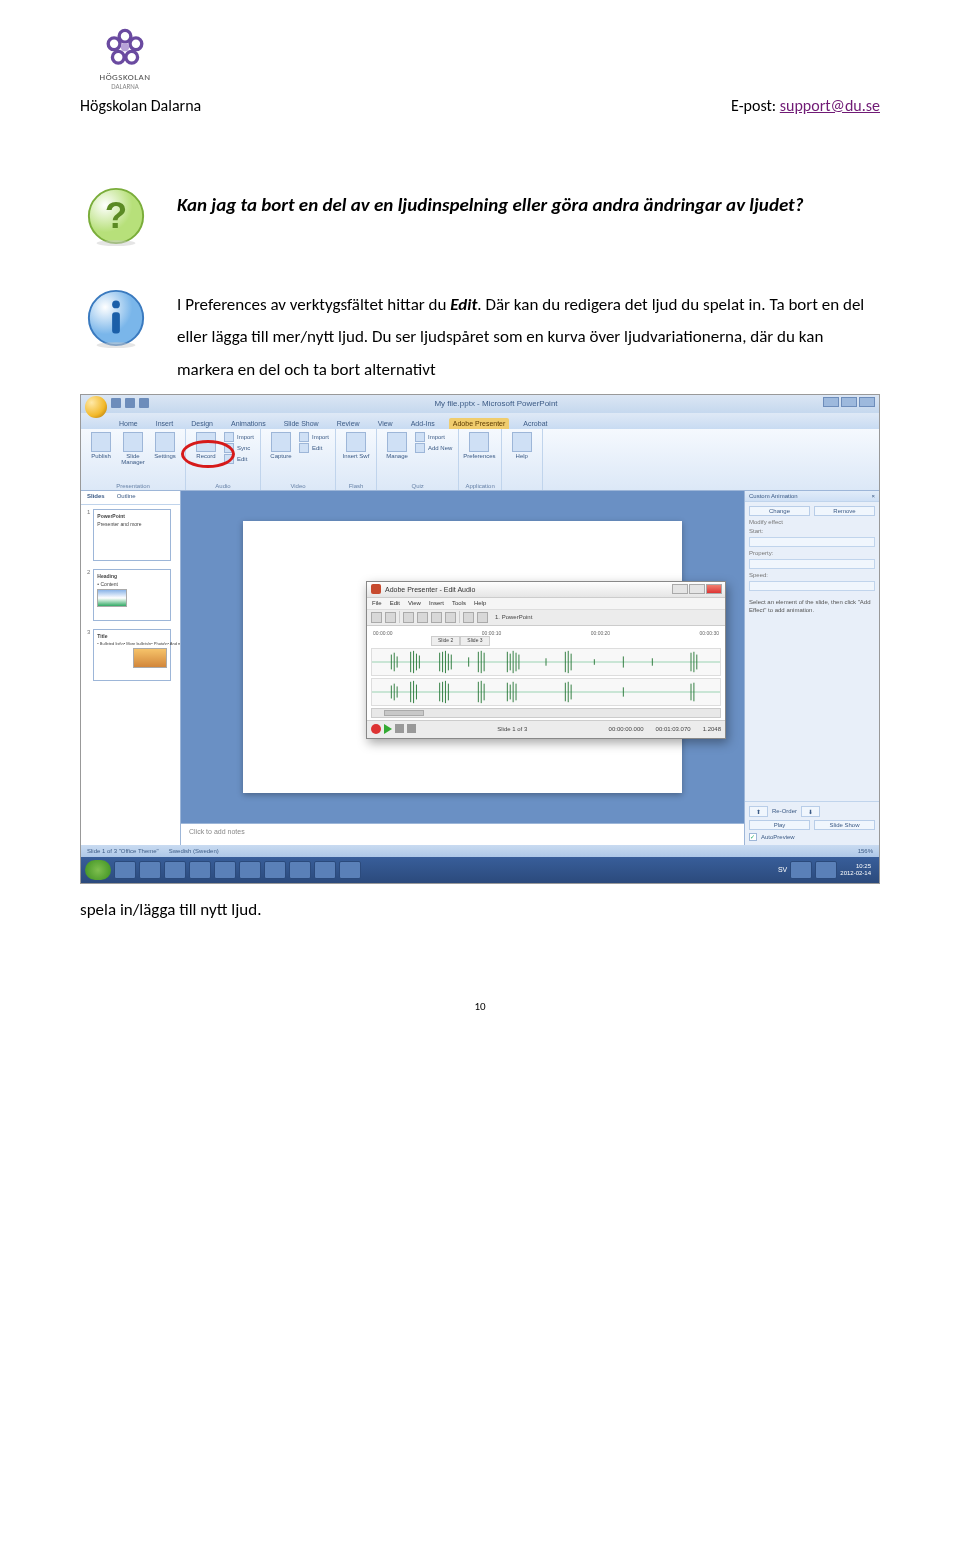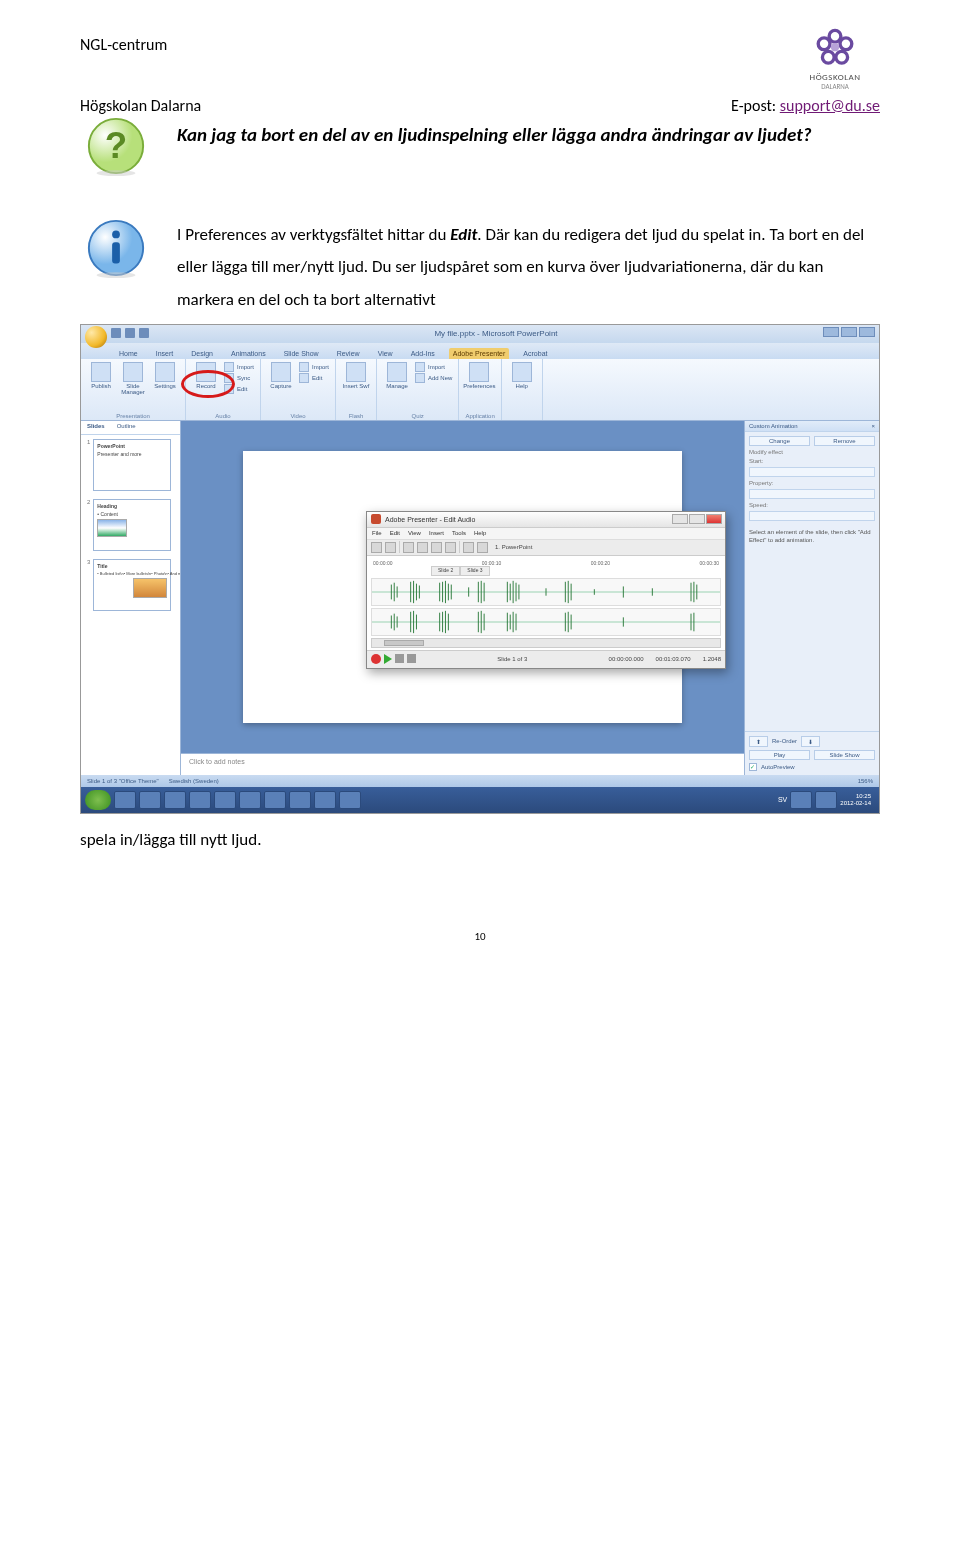--- a/index.html
+++ b/index.html
@@ -2,21 +2,21 @@
 <html><head>
 <meta charset="utf-8">
 <style>
   * { box-sizing: border-box; margin: 0; padding: 0; }
   body { width: 960px; margin: 0 auto; background: #fff; font-family: Calibri, Arial, sans-serif; color: #000; }
   .page { padding: 35px 80px 30px 80px; }
   .header-row { display: flex; justify-content: space-between; align-items: flex-start; margin-bottom: 5px; }
   .header-left { flex: 1; font-size: 16px; }
   .header-center { width: 90px; text-align: left; }
   .header-right { flex: 1; text-align: right; font-size: 16px; }
-  .header-row2 { display: flex; justify-content: space-between; }
+  .header-row2 { display: flex; justify-content: space-between; margin-bottom: 70px; }
   .header-row2 .header-left, .header-row2 .header-right { font-size: 16px; }
   .link { color: #701a75; text-decoration: underline; }
   .logo-wrap { display: flex; flex-direction: column; align-items: center; margin-top: -8px; }
   .logo-name { font-size: 9px; letter-spacing: 0.5px; color: #4b4b4b; margin-top: 2px; }
   .subline { font-size: 7px; color: #888; }
 
   .q-section { display: flex; gap: 30px; margin-bottom: 40px; padding-left: 5px; }
   .q-icon { width: 62px; height: 62px; flex-shrink: 0; }
   .q-text { font-size: 19px; font-style: italic; font-weight: bold; line-height: 1.7; padding-top: 4px; }
 
@@ -122,21 +122,20 @@
 
   .after-text { font-size: 17px; margin-top: 5px; margin-bottom: 80px; }
   .page-num { text-align: center; font-size: 11px; }
 </style>
 </head>
 <body>
 
 <div class="page">
 
   <div class="header-row">
-    <div class="header-left">NGL-centrum</div>
     <div class="header-center">
       <div class="logo-wrap">
         <svg width="42" height="42" viewBox="0 0 100 100">
           <g fill="none" stroke="#6a4aa0" stroke-width="8">
             <circle cx="50" cy="22" r="14"></circle>
               <circle cx="76" cy="40" r="14"></circle>
               <circle cx="66" cy="72" r="14"></circle>
               <circle cx="34" cy="72" r="14"></circle>
               <circle cx="24" cy="40" r="14"></circle>
           </g>
@@ -162,21 +161,21 @@
             <radialGradient id="g1" cx="30%" cy="30%">
               <stop offset="0%" stop-color="#fff"></stop>
               <stop offset="100%" stop-color="#b7e07a"></stop>
             </radialGradient>
           </defs>
         <circle cx="32" cy="32" r="28" fill="url(#g1)" stroke="#7aad3a" stroke-width="2"></circle>
         <text x="32" y="44" text-anchor="middle" font-size="38" font-weight="bold" fill="#5b8a24" font-family="Arial">?</text>
         <ellipse cx="32" cy="60" rx="20" ry="3" fill="#ccc" opacity=".5"></ellipse>
       </svg>
     </div>
-    <div class="q-text">Kan jag ta bort en del av en ljudinspelning eller lägga andra ändringar av ljudet?</div>
+    <div class="q-text">Kan jag ta bort en del av en ljudinspelning eller göra andra ändringar av ljudet?</div>
   </div>
 
   <div class="i-section">
     <div class="i-icon">
       <svg viewBox="0 0 64 64" width="62" height="62">
         <defs>
             <radialGradient id="g2" cx="30%" cy="30%">
               <stop offset="0%" stop-color="#fff"></stop>
               <stop offset="100%" stop-color="#7ab6ea"></stop>
             </radialGradient>

